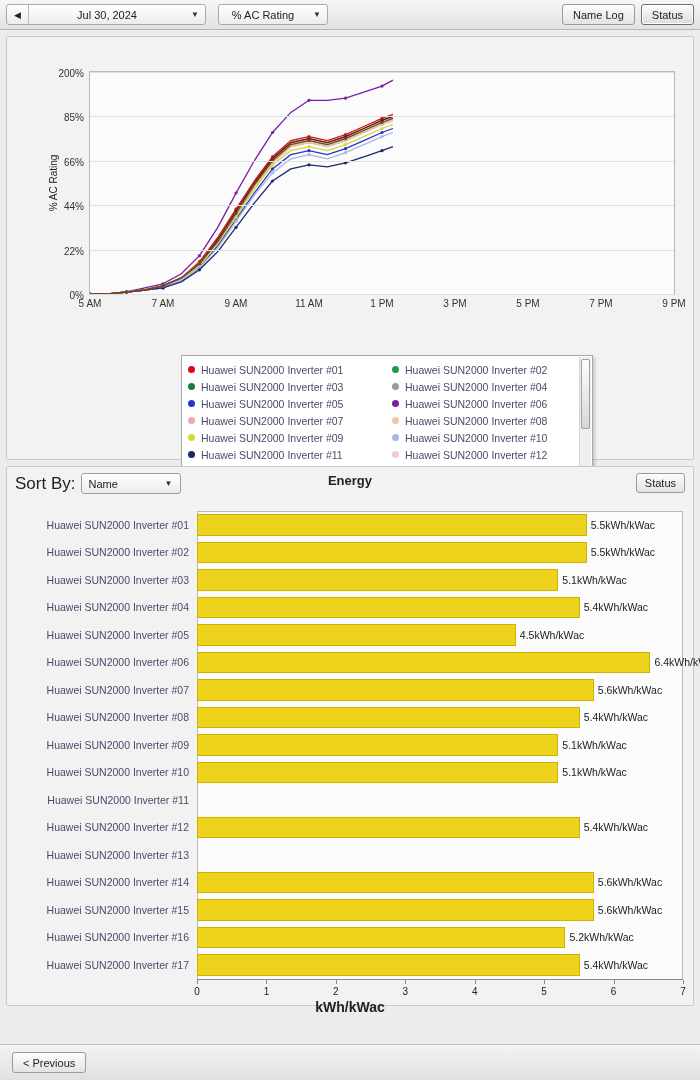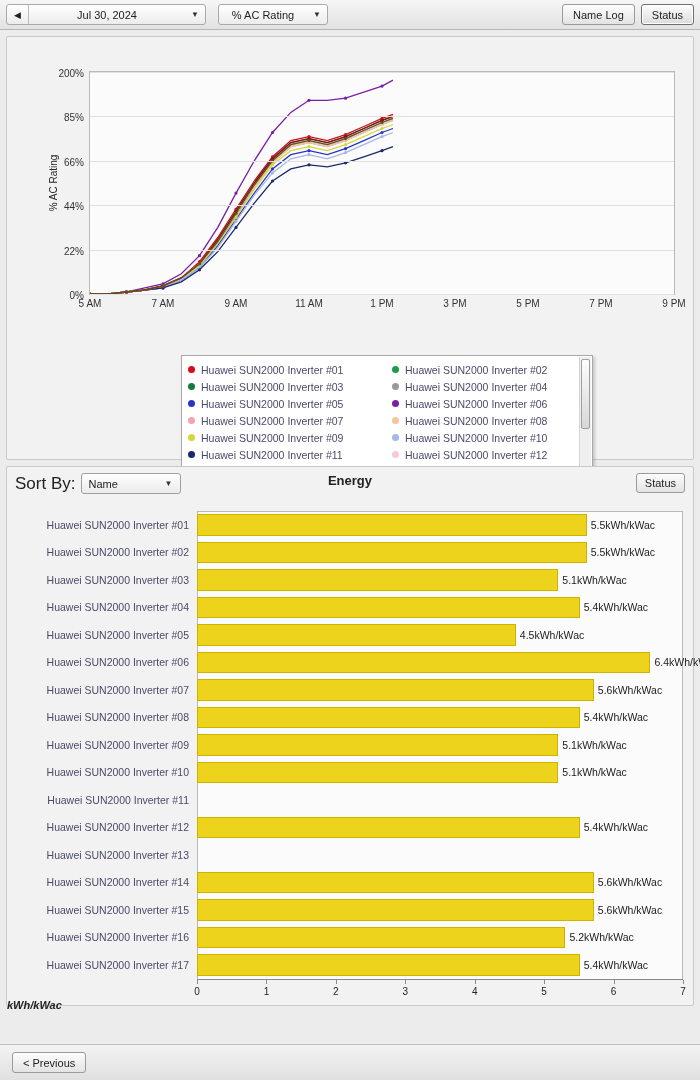--- a/index.html
+++ b/index.html
@@ -244,24 +244,24 @@
     width: 1px; height: 4px;
     background: #8a8a8a;
   }
   .axis-tick-label {
     position: absolute;
     top: 6px;
     transform: translateX(-50%);
     font-size: 10px;
   }
   .axis-title {
-    font-size: 11px;
+    text-align: center;
+    font-size: 14px;
     font-weight: bold;
     margin-top: 19px;
-    font-style: italic;
   }
   .bars-bg {
     position: absolute;
     left: 190px; right: 10px; top: 0; bottom: 0;
     background: #fbfbfb;
     border: 1px solid #b9b9b9;
     border-bottom: none;
     z-index: 0;
   }
 

